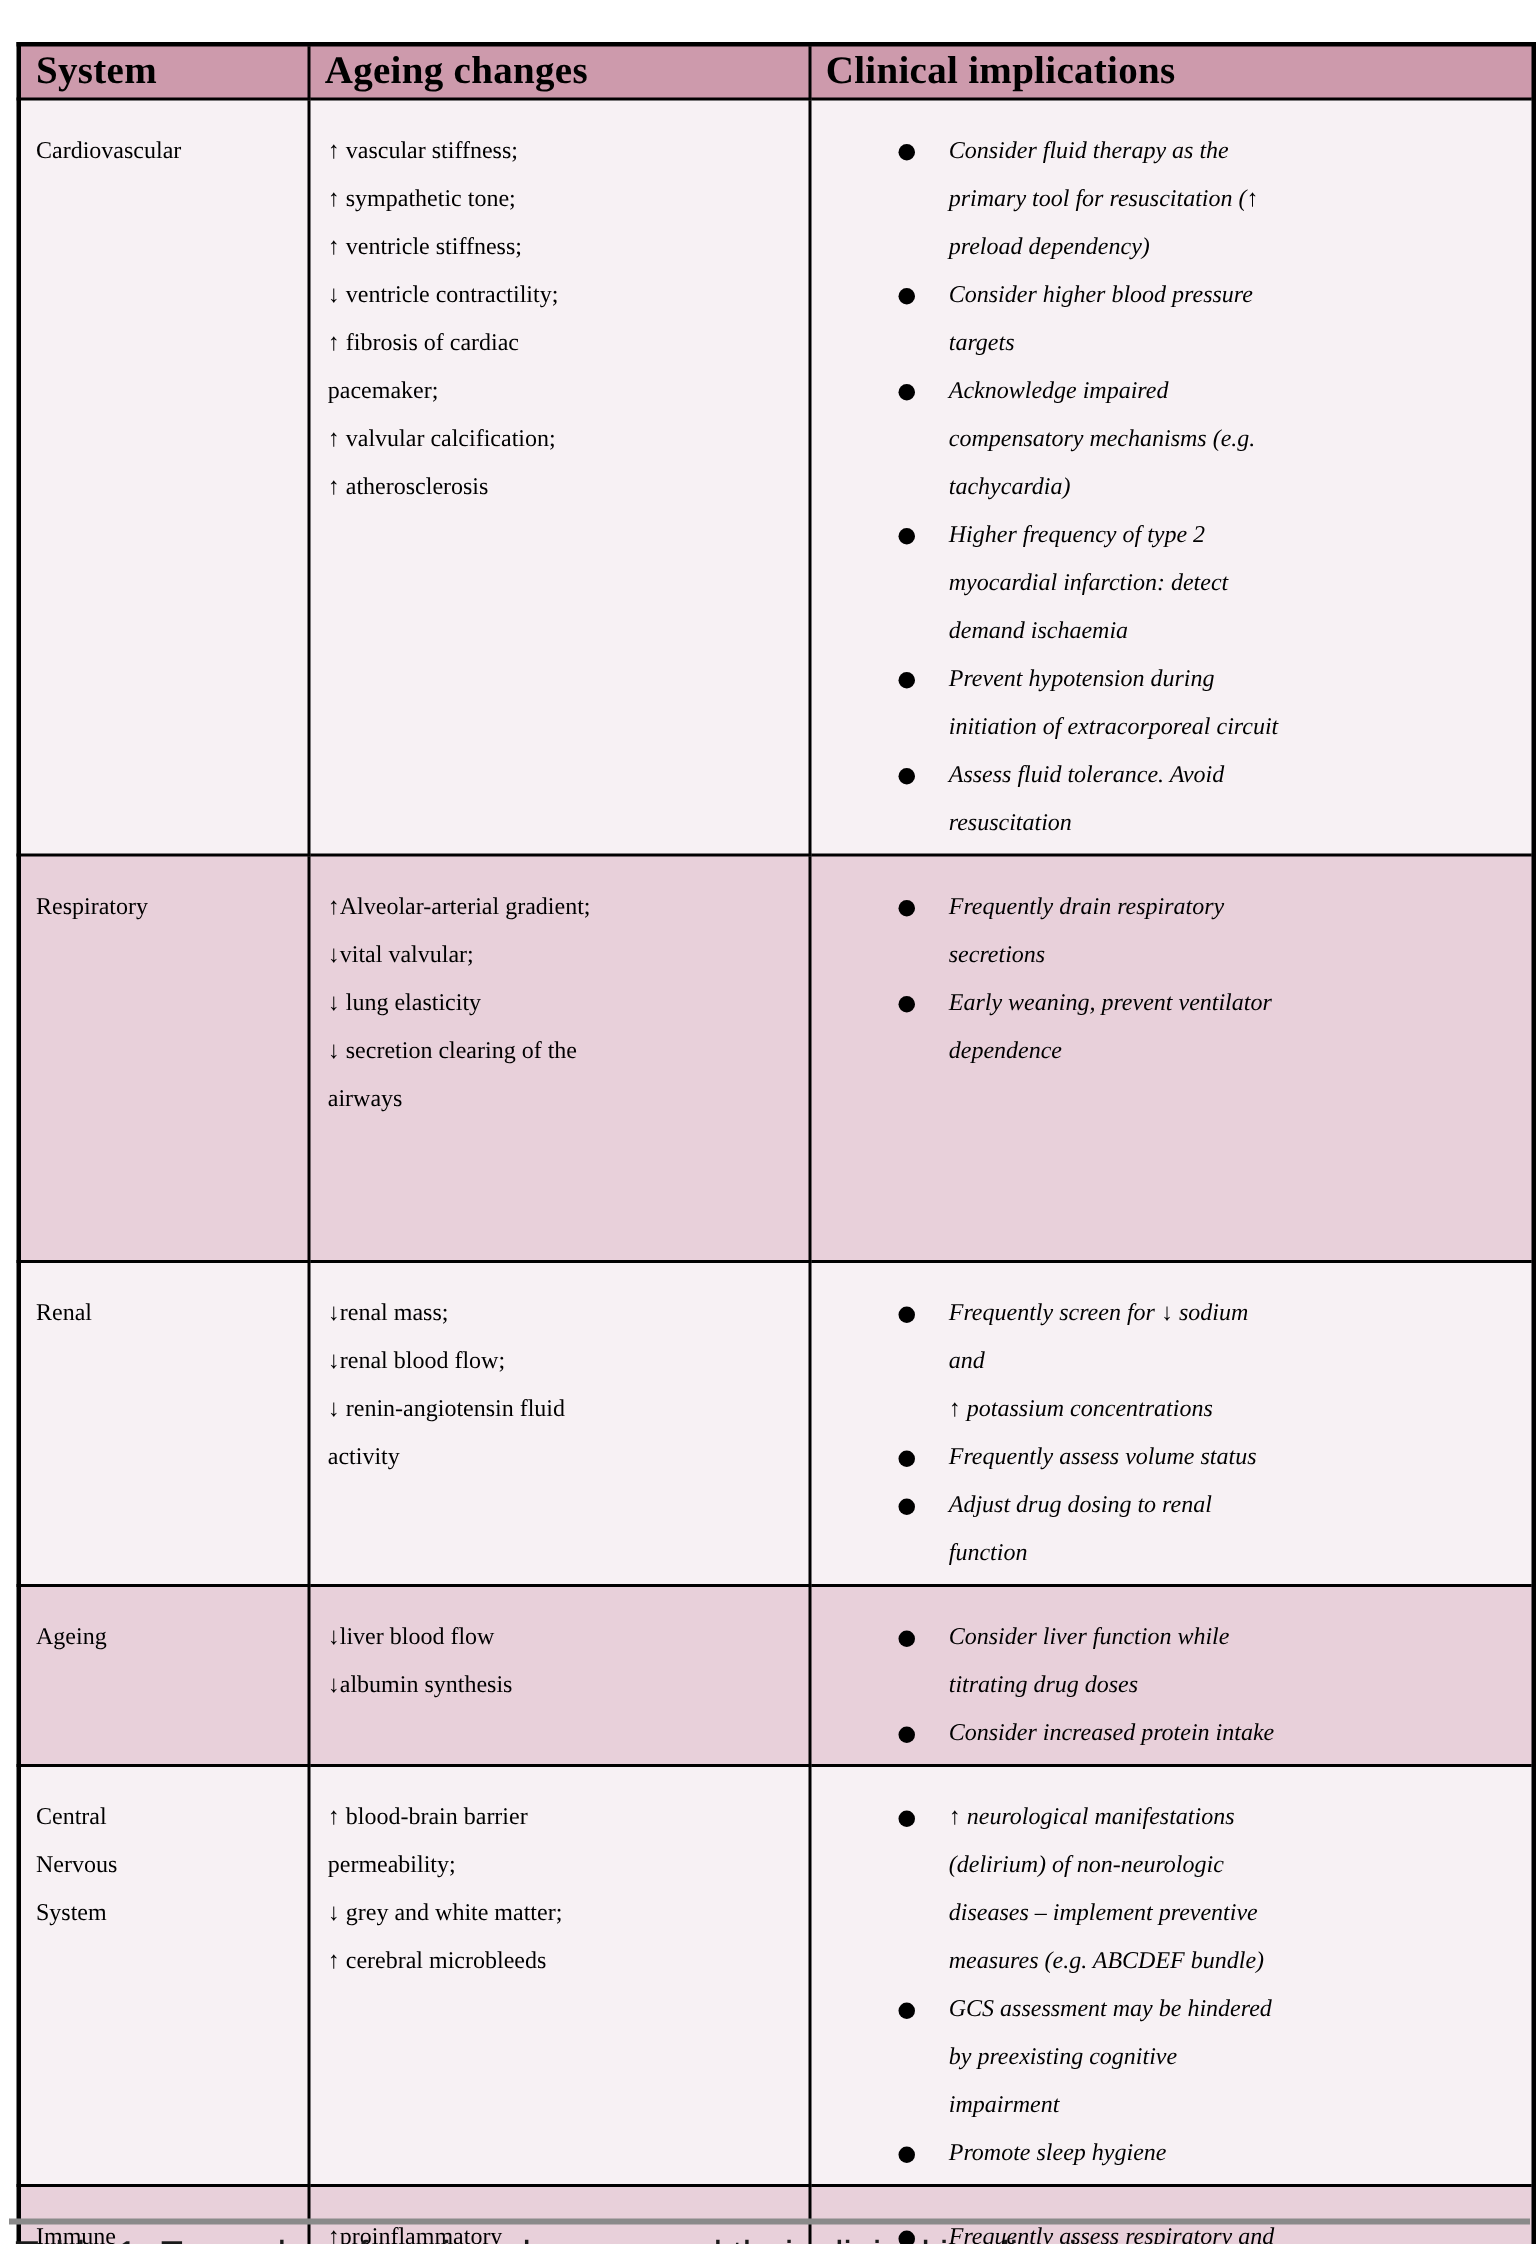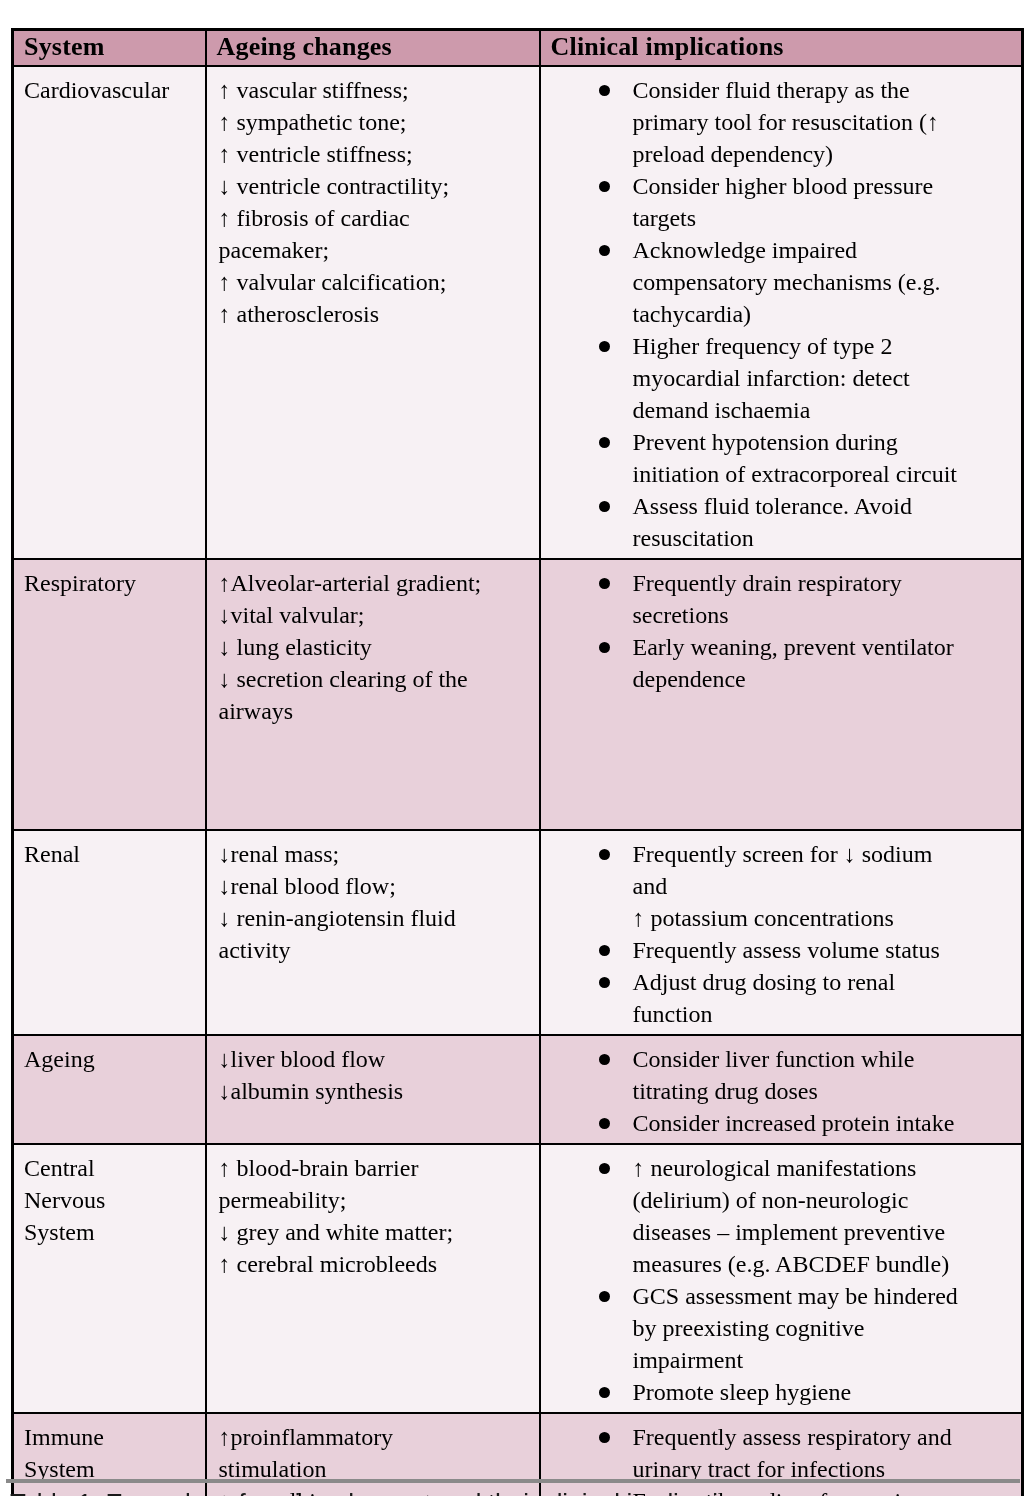--- a/index.html
+++ b/index.html
@@ -38,23 +38,23 @@
   }
   thead tr{height:36px;}
   th{
     background:var(--header-bg);
     font-size:26px;
     font-weight:bold;
     padding:1px 8px 2px 10px;
     letter-spacing:0.2px;
   }
   td{
-    font-size:24px;
+    font-size:16px;
     line-height:32px;
-    padding:7px 6px 4px 10px;
+    padding:18px 6px 4px 10px;
   }
   tr.light td{background:var(--row-light);}
   tr.shaded td{background:var(--row-pink);}
   .r0{height:478px;}
   .r1{height:271px;}
   .r2{height:190px;}
   .r3{height:96px;}
   .r4{height:255px;}
   .r5{height:140px;}
   td.cell-system{white-space:pre-line;}
@@ -66,20 +66,21 @@
   td.cell-implications{padding-left:0;padding-right:4px;}
   td.cell-implications ul{
     list-style:none;
     margin:0;
     padding:0;
   }
   td.cell-implications li{
     position:relative;
     padding-left:92px;
     white-space:pre-line;
+    font-style:italic;
   }
   .bullet{
     position:absolute;
     left:58px;
     top:11px;
     width:11px;
     height:11px;
     border-radius:50%;
     background:#000;
   }

